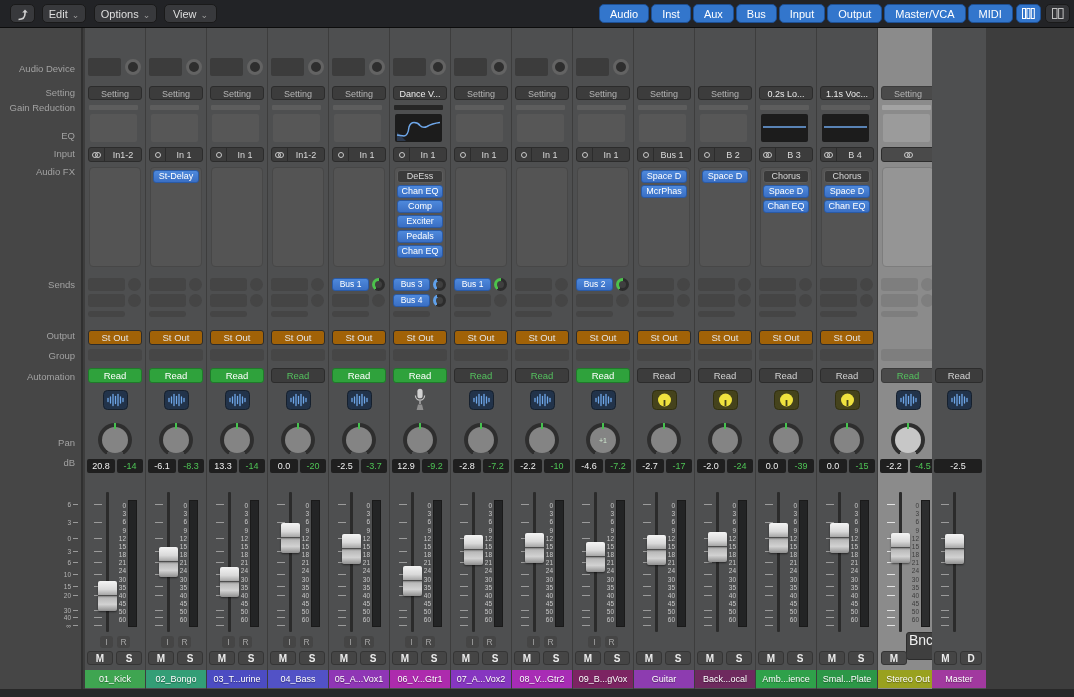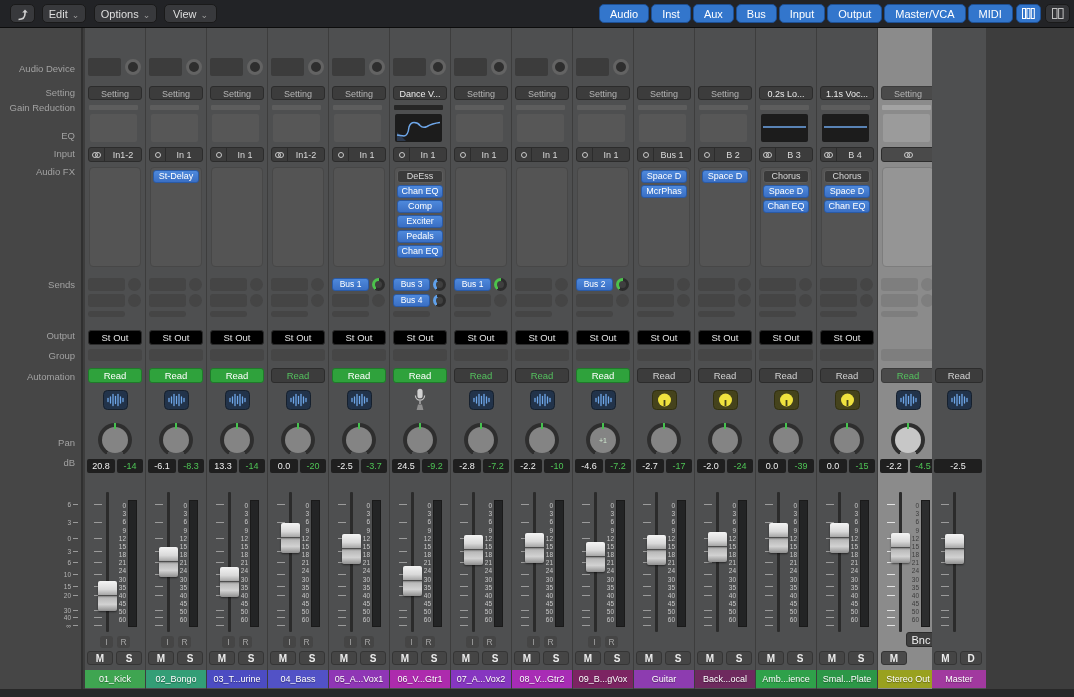--- a/index.html
+++ b/index.html
@@ -65,21 +65,21 @@
   .plug.byp{background:#3a3a3a;border:1px solid #5d5d5d;line-height:11px;box-sizing:border-box;color:#d9d9d9;}
   .sendslot{position:absolute;left:3px;width:37px;height:13px;background:#454545;border-radius:3px;}
   .sel .sendslot{background:#7e7e7e;}
   .sendslot.filled{background:linear-gradient(#4e89dc,#3a6fc4);border:1px solid #2a5aa5;box-sizing:border-box;
                    color:#fff;font-size:8.5px;text-align:center;line-height:11px;}
   .sendknob{position:absolute;left:43px;width:13px;height:13px;border-radius:50%;background:#454545;}
   .sel .sendknob{background:#7e7e7e;}
   .sendknob .hole{position:absolute;left:3px;top:3px;width:7px;height:7px;border-radius:50%;background:#3f3f3f;}
   .sendpill{position:absolute;left:3px;width:37px;height:6px;background:#454545;border-radius:3px;}
   .sel .sendpill{background:#7e7e7e;}
-  .outbtn{position:absolute;left:3px;right:3px;top:303px;height:15px;background:#000000;border:1px solid #2c2c2c;
+  .outbtn{position:absolute;left:3px;right:3px;top:303px;height:15px;background:#a16207;border:1px solid #2c2c2c;
           border-radius:3px;color:#e3e3e3;font-size:9.5px;text-align:center;line-height:13px;box-sizing:border-box;}
   .groupbox{position:absolute;left:3px;right:3px;top:322px;height:12px;background:#464646;border-radius:3px;}
   .sel .groupbox{background:#7e7e7e;}
   .auto{position:absolute;left:3px;right:3px;top:341px;height:15px;border-radius:3px;font-size:9.5px;
         text-align:center;line-height:15px;}
   .auto.green{background:#2fa23c;color:#fff;border:1px solid #1f7a2a;line-height:13px;box-sizing:border-box;}
   .auto.dim{background:#3c3c3c;color:#54c05e;border:1px solid #2c2c2c;line-height:13px;box-sizing:border-box;}
   .sel .auto.dim{background:#4a4a4a;border-color:#3a3a3a;}
   .auto.plain{background:#3c3c3c;color:#d2d2d2;border:1px solid #2c2c2c;line-height:13px;box-sizing:border-box;}
   .devicon{position:absolute;top:363px;width:25px;height:20px;display:flex;align-items:center;justify-content:center;}
@@ -106,22 +106,22 @@
   .sel .mscale span{color:#3c3c3c;}
   .meter{position:absolute;left:43px;top:473px;width:9px;height:127px;background:#232425;
          border:1px solid #1a1a1a;box-sizing:border-box;}
   .sel .meter{background:#2c2d2e;}
   .irrow{position:absolute;left:0;right:0;top:609px;display:flex;justify-content:center;gap:4px;}
   .irbtn{width:13px;height:12px;border-radius:3px;background:#454545;color:#a5a5a5;font-size:8.5px;
          text-align:center;line-height:12px;}
   .msbtn{position:absolute;top:624px;height:14px;border-radius:3px;background:#454545;color:#ececec;
          font-size:10px;font-weight:bold;text-align:center;line-height:14px;border:1px solid #353535;box-sizing:border-box;}
   .sel .msbtn{background:#4a4a4a;}
-  .bncbtn{position:absolute;top:605px;height:15px;border-radius:3px;background:#3f3f3f;color:#f0f0f0;
-          font-size:11px;text-align:center;line-height:14px;border:1px solid #2c2c2c;box-sizing:border-box;}
+  .bncbtn{position:absolute;top:605px;height:28px;border-radius:3px;background:#3f3f3f;color:#f0f0f0;
+          font-size:14px;text-align:center;line-height:14px;border:1px solid #2c2c2c;box-sizing:border-box;}
   .namebar{position:absolute;left:0;right:0;top:643px;height:18px;font-size:9px;color:#fff;
            text-align:center;line-height:18px;white-space:nowrap;overflow:hidden;text-shadow:0 1px 1px rgba(0,0,0,.4);}
   #tooltip{position:absolute;left:581px;top:310px;height:16px;line-height:16px;background:#f2f2f2;
            color:#1c1c1c;font-size:10px;padding:0 7px;border:1px solid #8f8f8f;border-radius:2px;
            box-shadow:0 1px 3px rgba(0,0,0,.5);z-index:9;white-space:nowrap;}
 </style>
 </head>
 <body>
 
 <div id="toolbar">
@@ -695,21 +695,21 @@
             <path d="M1.4 7.5 a4.6 4.6 0 0 0 9.2 0" fill="none" stroke="#c2c2c2" stroke-width="1.2"></path>
             <line x1="6" y1="12.8" x2="6" y2="16" stroke="#c2c2c2" stroke-width="1.2"></line>
             <path d="M2.6 22 L9.4 22 L8 16.5 L4 16.5 Z" fill="#8f8f8f"></path>
           </svg>
         </div>
         <div class="pan" style="left: 13px;">
           <div class="ring"></div>
           <div class="face"></div>
           <div class="ptick"></div>
         </div>
-        <div class="dbbox" style="left: 2px; width: 28px;">24.5</div>
+        <div class="dbbox" style="left: 2px; width: 28px;">12.9</div>
         <div class="dbbox peak" style="left: 32px; width: 26px;">-9.2</div>
         <div class="ftick" style="top: 477px;"></div>
         <div class="ftick" style="top: 495px;"></div>
         <div class="ftick" style="top: 511px;"></div>
         <div class="ftick" style="top: 524px;"></div>
         <div class="ftick" style="top: 535px;"></div>
         <div class="ftick" style="top: 547px;"></div>
         <div class="ftick" style="top: 559px;"></div>
         <div class="ftick" style="top: 568px;"></div>
         <div class="ftick" style="top: 583px;"></div>

